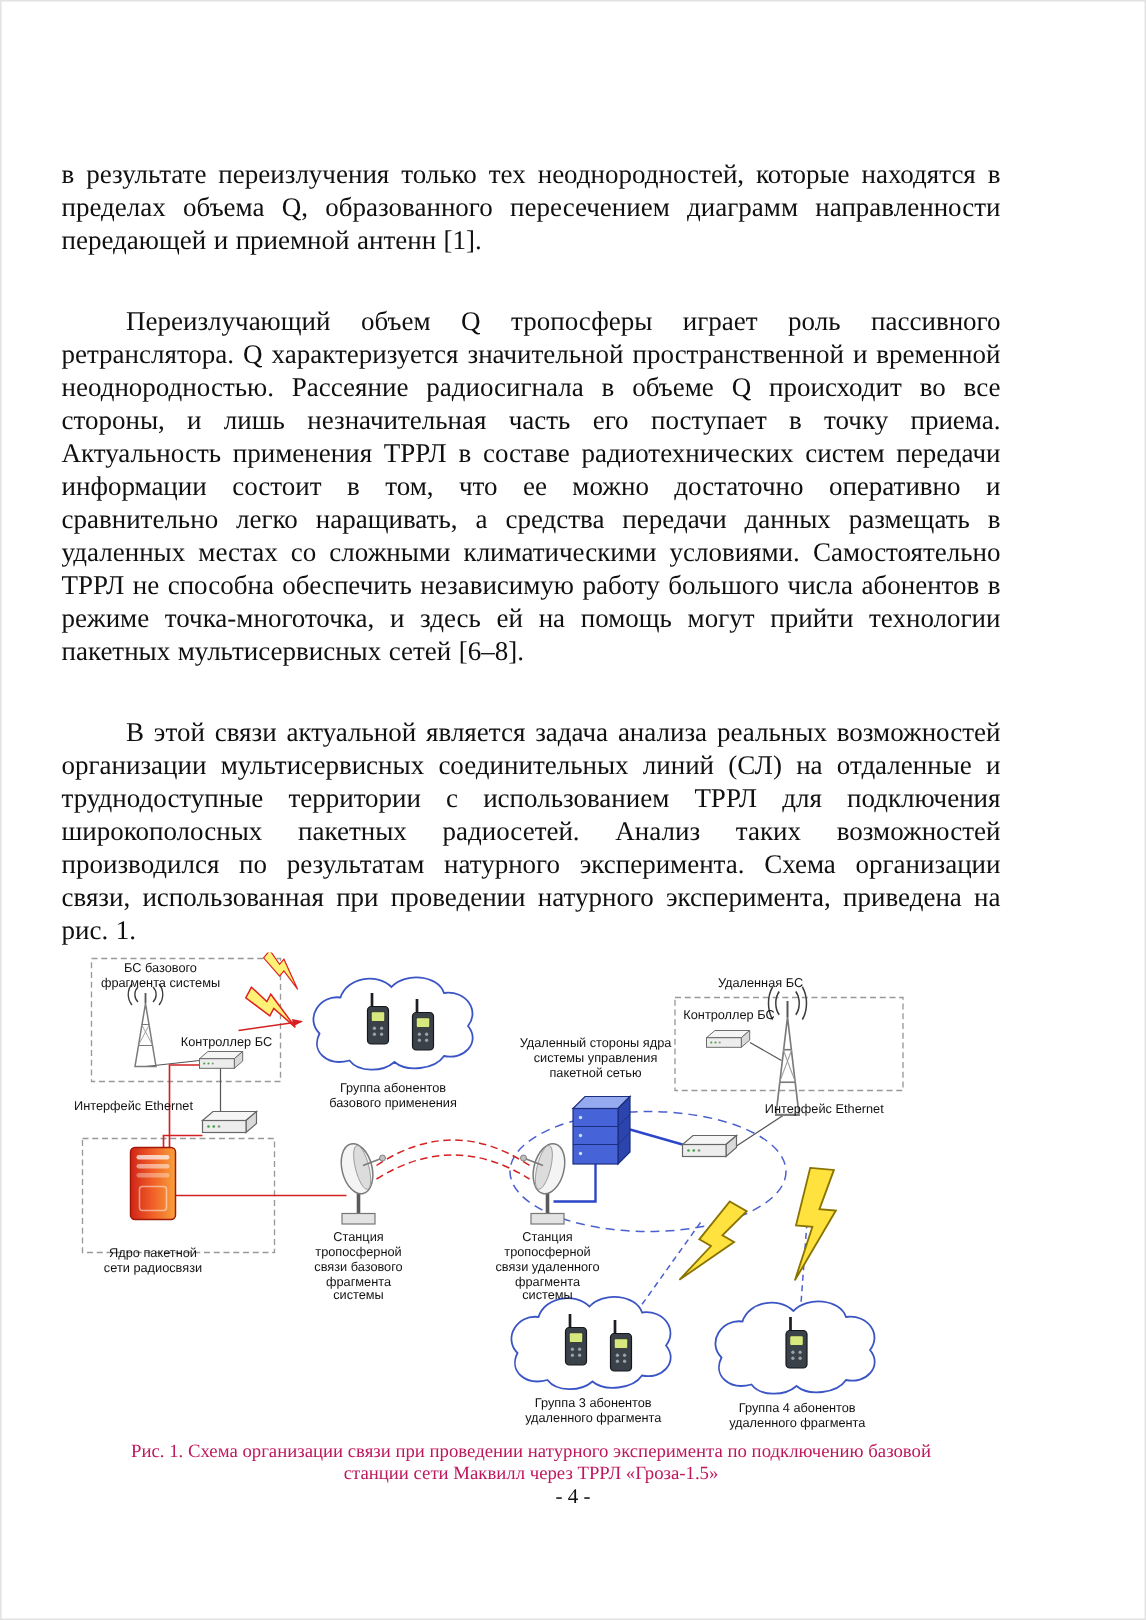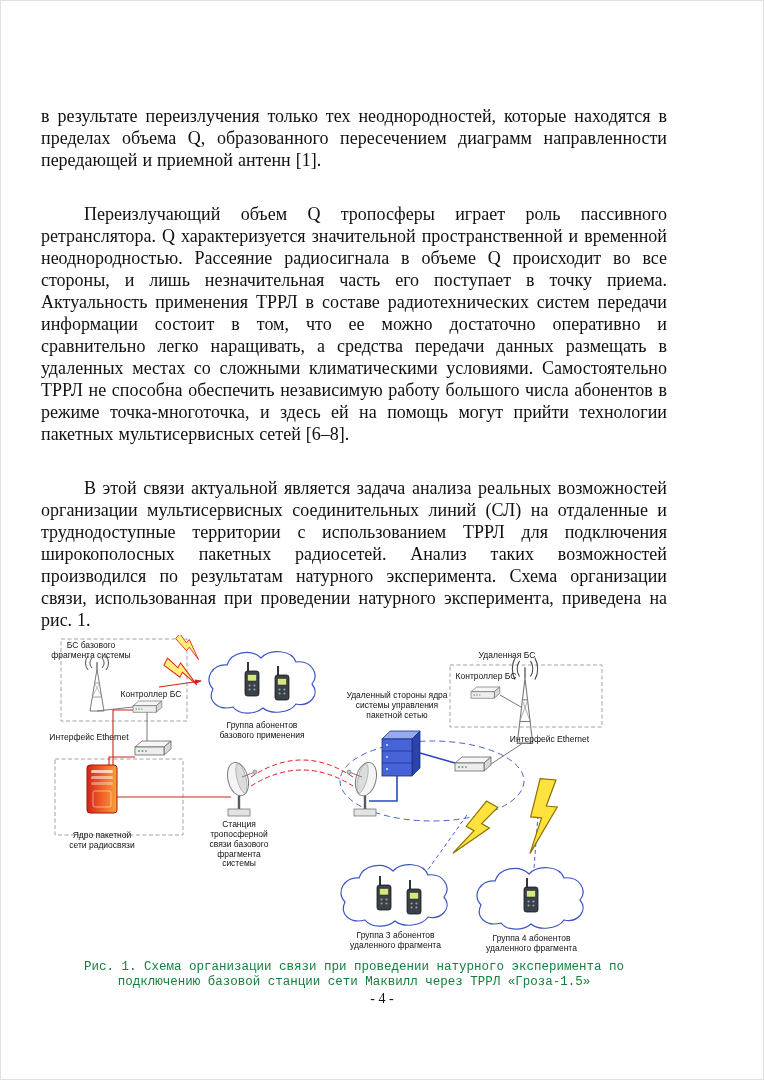--- a/index.html
+++ b/index.html
@@ -15,22 +15,22 @@
   }
   .body-par.indent { text-indent:43px;margin-top:32px; }
 
   .figure-wrap { position:relative; width:565px; height:322px; margin:4px 0 0 6px; }
   .fig-art { position:absolute; left:0; top:0; }
   .fig-label {
     position:absolute; font-family:"Liberation Sans","DejaVu Sans",sans-serif;
     font-size:8.5px; line-height:1.16; text-align:center; color:#111;
   }
   .caption {
-    font-family:Liberation Mono, monospace; font-size:12.5px;
-    line-height:1.22; text-align:center; width:545px; margin:3px auto 0 auto; color:#15803d;
+    font-family:Liberation Serif, serif; font-size:12.5px;
+    line-height:1.22; text-align:center; width:545px; margin:3px auto 0 auto; color:#be185d;
   }
   .page-num {
     position:absolute; bottom:72px; left:0; right:0; text-align:center;
     font-size:14px; color:#101010;
   }
 </style>
 </head>
 <body>
 
 <div class="page">
@@ -166,30 +166,31 @@
         <use href="#wtIcon" transform="translate(477,252)"></use>
 
         <g>
           <use href="#boltIcon" transform="translate(443,168) rotate(30)" fill="#ffe23e" stroke="#8a7300" stroke-width="1.2"></use>
           <use href="#boltIcon" transform="translate(498,144) rotate(5) scale(1.22)" fill="#ffe23e" stroke="#8a7300" stroke-width="1"></use>
           <use href="#boltIcon" transform="translate(118,28) rotate(-62) scale(0.62)" fill="#fff176" stroke="#e02020" stroke-width="1.6"></use>
           <use href="#boltIcon" transform="translate(130,2) rotate(-50) scale(0.5)" fill="#fff176" stroke="#e02020" stroke-width="1.6"></use>
         </g>
       </svg>
 
-      <div class="fig-label" style="left:4px;top:6px;width:80px">БС базового фрагмента системы</div>
+      <div class="fig-label" style="left:20px;top:6px;width:80px">БС базового фрагмента системы</div>
       <div class="fig-label" style="left:70px;top:55px;width:68px">Контроллер БС</div>
       <div class="fig-label" style="left:0px;top:98px;width:84px">Интерфейс Ethernet</div>
       <div class="fig-label" style="left:20px;top:196px;width:70px">Ядро пакетной сети радиосвязи</div>
       <div class="fig-label" style="left:165px;top:86px;width:100px">Группа абонентов базового применения</div>
       <div class="fig-label" style="left:298px;top:56px;width:104px">Удаленный стороны ядра системы управления пакетной сетью</div>
       <div class="fig-label" style="left:420px;top:16px;width:80px">Удаленная БС</div>
       <div class="fig-label" style="left:404px;top:37px;width:70px">Контроллер БС</div>
       <div class="fig-label" style="left:455px;top:100px;width:95px">Интерфейс Ethernet</div>
       <div class="fig-label" style="left:161px;top:185px;width:62px">Станция тропосферной связи базового фрагмента системы</div>
+      <div class="fig-label" style="left:283px;top:185px;width:70px">Станция тропосферной связи удаленного фрагмента системы</div>
       <div class="fig-label" style="left:301px;top:296px;width:95px">Группа 3 абонентов удаленного фрагмента</div>
       <div class="fig-label" style="left:437px;top:299px;width:95px">Группа 4 абонентов удаленного фрагмента</div>
     </div>
 
     <div class="caption">Рис. 1. Схема организации связи при проведении натурного эксперимента по подключению базовой станции сети Маквилл через ТРРЛ «Гроза-1.5»</div>
   </div>
 
   <div class="page-num">- 4 -</div>
 </div>
 

